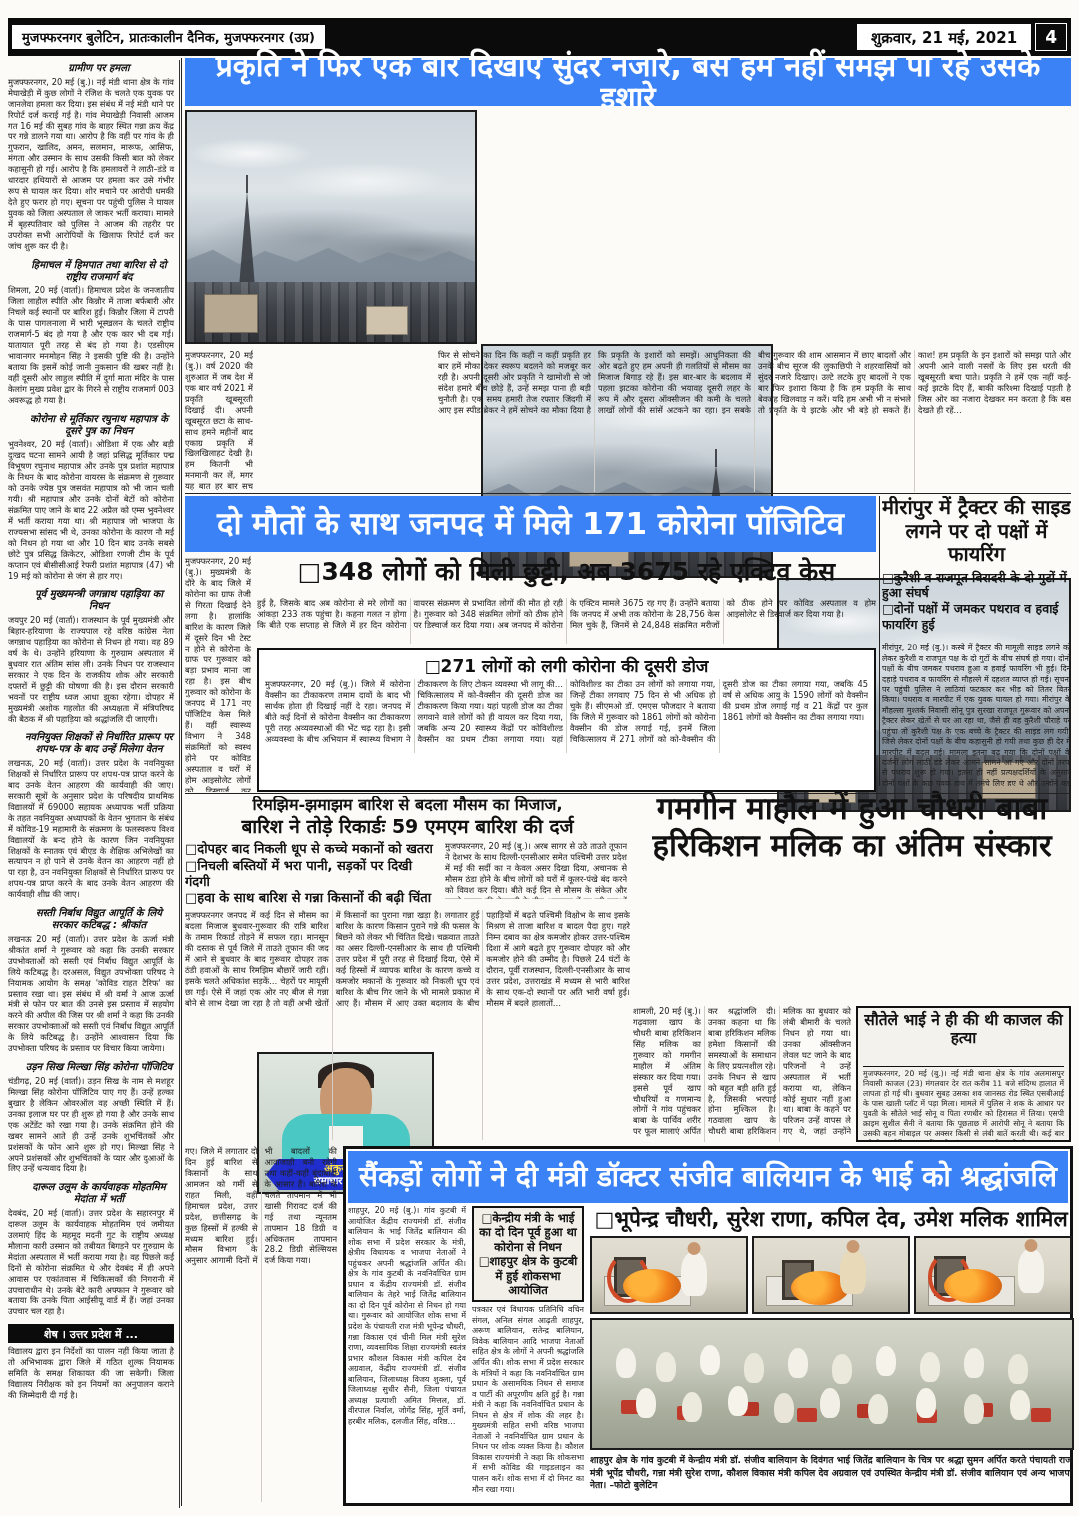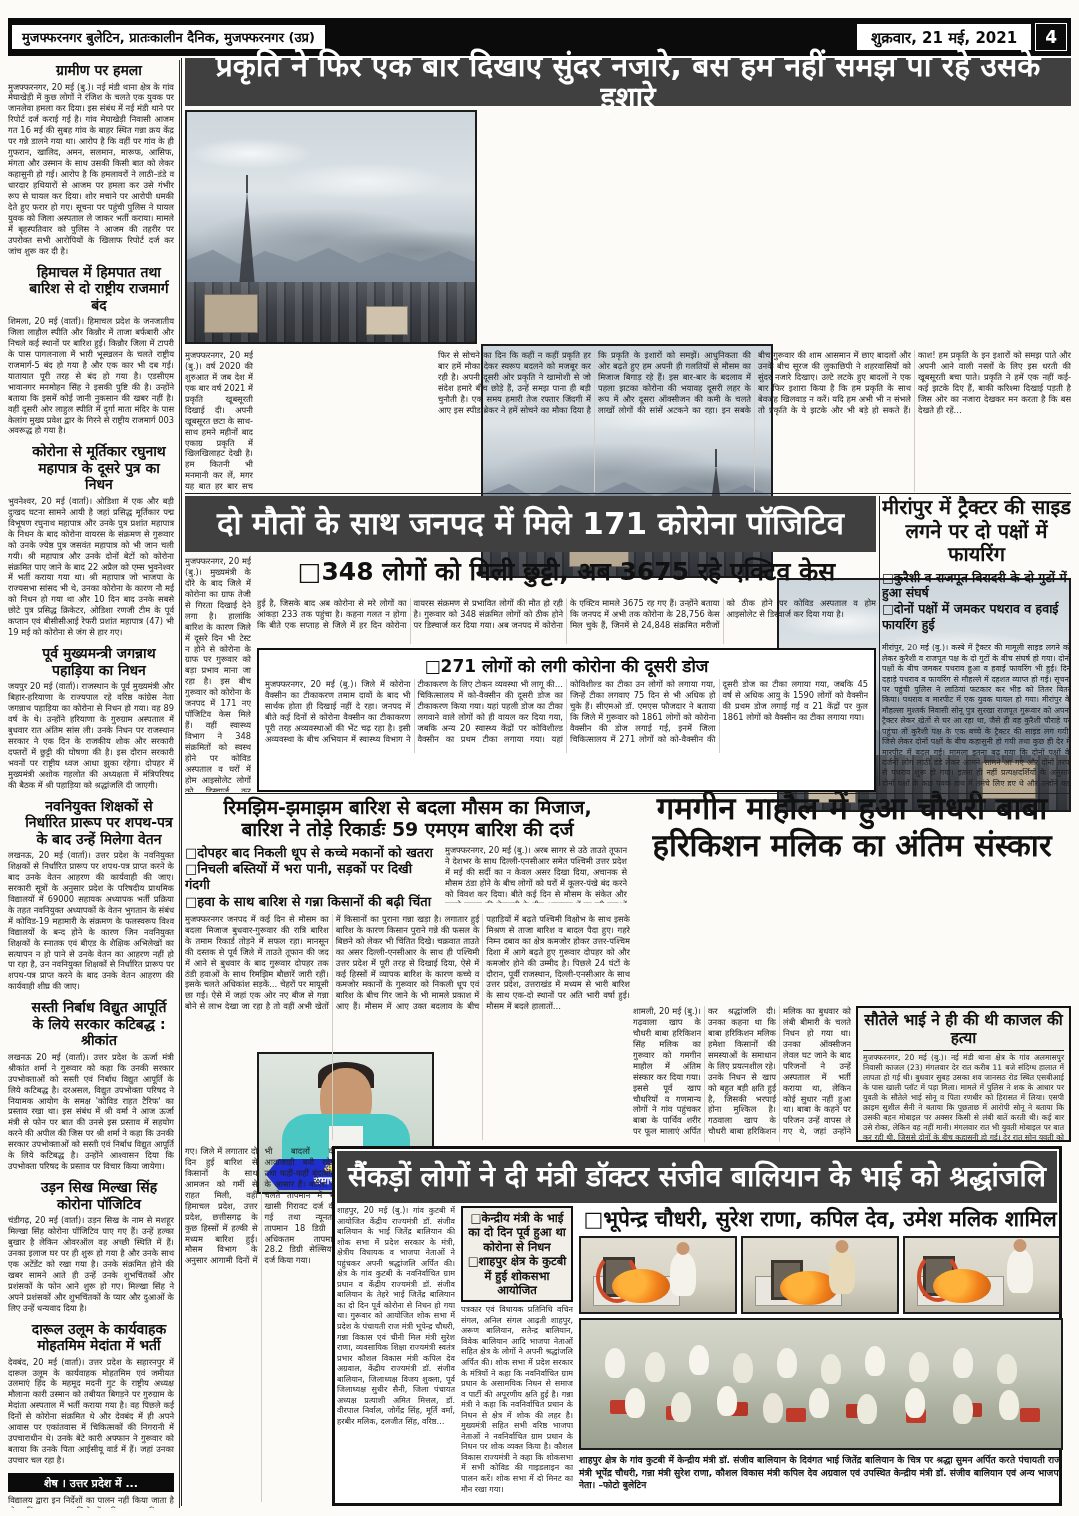--- a/index.html
+++ b/index.html
@@ -6,32 +6,32 @@
   .page{position:relative;width:1079px;height:1516px;margin:0 auto;background:#fcfbf7;
         font-family:"DejaVu Sans","Liberation Sans",sans-serif;color:#151515;overflow:hidden;}
   .abs{position:absolute;box-sizing:border-box;}
   .clip{overflow:hidden;}
   
   .mast{background:#0b0b0b;display:flex;align-items:center;justify-content:space-between;padding:3px 4px;}
   .mast .plate{background:#fff;color:#0b0b0b;font-weight:bold;font-size:13px;padding:3px 10px;}
   .mast .dateplate{background:#fff;color:#0b0b0b;font-weight:bold;font-size:15px;padding:3px 14px;}
   .mast .pageno{background:#0b0b0b;color:#fff;font-weight:bold;font-size:17px;padding:3px 9px;border:1px solid #fff;margin-left:4px;}
   
-  .hbar{background:#404040;color:#fff;font-weight:bold;display:flex;align-items:center;justify-content:center;text-align:center;line-height:1.08;}
+  .hbar{background:#3b82f6;color:#fff;font-weight:bold;display:flex;align-items:center;justify-content:center;text-align:center;line-height:1.08;}
   .boxed{border:2px solid #111;background:#fff;}
   .greyhead{background:#e9e8e2;border:2px solid #111;color:#111;font-weight:bold;display:flex;align-items:center;justify-content:center;text-align:center;}
   
   .art-h{font-weight:bold;text-align:center;line-height:1.18;color:#111;}
   .body-txt{font-size:8.3px;line-height:1.32;text-align:justify;color:#222;}
   .sub-h{font-weight:bold;line-height:1.25;color:#111;}
   .cols2{column-count:2;column-gap:7px;column-rule:1px solid #cfcdc5;}
   .cols3{column-count:3;column-gap:7px;column-rule:1px solid #cfcdc5;}
   .cols4{column-count:4;column-gap:7px;column-rule:1px solid #cfcdc5;}
   .lc-art{margin-bottom:7px;}
-  .lc-art .art-h{font-size:14px;margin:2px 0 3px 16px;}
+  .lc-art .art-h{font-size:10px;margin:2px 0 3px 16px;font-style:italic;}
   .lc-strip{background:#0b0b0b;color:#fff;font-weight:bold;font-size:11px;text-align:center;padding:2px 0;margin:2px 0 3px 0;}
   .vrule{background:#222;}
   
   .photo{border:2px solid #1c1c1c;overflow:hidden;position:relative;background:#b9c3ca;}
   .sky{position:absolute;inset:0;background:
       radial-gradient(ellipse 90px 22px at 22% 18%, rgba(255,255,255,.75), rgba(255,255,255,0) 70%),
       radial-gradient(ellipse 120px 26px at 62% 30%, rgba(255,255,255,.6), rgba(255,255,255,0) 70%),
       radial-gradient(ellipse 160px 40px at 45% 55%, rgba(120,130,140,.5), rgba(120,130,140,0) 75%),
       radial-gradient(ellipse 140px 30px at 80% 60%, rgba(90,100,110,.45), rgba(90,100,110,0) 70%),
       linear-gradient(to bottom,#cdd6dc 0%,#dde3e7 34%,#c2cbd2 52%,#97a2ac 66%,#727d88 78%,#5c646e 100%);}
@@ -179,21 +179,21 @@
   </div>
 
   <div class="abs clip" style="left:882px;top:496px;width:189px;height:290px;">
     <div class="art-h" style="font-size:20px;">मीरांपुर में ट्रैक्टर की साइड लगने पर दो पक्षों में फायरिंग</div>
     <div class="sub-h" style="font-size:12.5px;margin-top:3px;">□कुरैशी व राजपूत बिरादरी के दो गुटों में हुआ संघर्ष</div>
     <div class="sub-h" style="font-size:12.5px;margin-bottom:11px;">□दोनों पक्षों में जमकर पथराव व हवाई फायरिंग हुई</div>
     <div class="body-txt" style="font-size:7.9px;">मीरांपुर, 20 मई (बु.)। कस्बे में ट्रैक्टर की मामूली साइड लगने को लेकर कुरैशी व राजपूत पक्ष के दो गुटों के बीच संघर्ष हो गया। दोनों पक्षों के बीच जमकर पथराव हुआ व हवाई फायरिंग भी हुई। दिन दहाड़े पथराव व फायरिंग से मौहल्ले में दहशत व्याप्त हो गई। सूचना पर पहुंची पुलिस ने लाठियां फटकार कर भीड़ को तितर बितर किया। पथराव व मारपीट में एक युवक घायल हो गया। मीरांपुर के मौहल्ला मुश्तर्क निवासी सोनू पुत्र सुरखा राजपूत गुरूवार को अपना ट्रैक्टर लेकर खेतों से घर आ रहा था, जैसे ही वह कुरैशी चौराहे पर पहुंचा तो कुरैशी पक्ष के एक बच्चे के ट्रैक्टर की साइड लग गयी, जिसे लेकर दोनों पक्षों के बीच कहासुनी हो गयी तथा कुछ ही देर में मारपीट में बदल गई। मामला इतना बढ़ गया कि दोनों पक्षों के दर्जनों लोग लाठी डंडे लेकर आमने–सामने आ गए और दोनों तरफ से पथराव शुरू हो गया। इतना ही नहीं प्रत्यक्षदर्शियों के अनुसार दोनों पक्षों के कुछ युवक हाथ में तमंचे लिए हुए थे और उन्होंने कई राउण्ड हवाई फायरिंग भी की। पथराव में कुरैशी पक्ष का एक युवक आरिफ पुत्र मोमीन घायल हो गया। दिन–दहाड़े पथराव व फायरिंग से कस्बे में हड़कम्प मच गया तथा भगदड़ मच गई। सूचना पर कुछ ही देर में पुलिस मौके पर आ गई तथा लाठियां फटकार कर भीड़ को तितर–बितर किया। घायल को उपचार के लिए भिजवाया। पुलिस ने एक पक्ष के कई युवकों को हिरासत में लिया है। हालांकि पुलिस फायरिंग होने की बात से इनकार कर रही है। समाचार लिखे जाने तक पुलिस मौके पर मौजूद थी तथा किसी भी पक्ष ने तहरीर नहीं दी थी। पुलिस फायरिंग करने वालों की तलाश में जुटी थी।</div>
   </div>
 
   <div class="abs clip" style="left:185px;top:796px;width:445px;height:344px;">
-    <div class="art-h" style="font-size:19px;">रिमझिम-झमाझम बारिश से बदला मौसम का मिजाज,</div>
+    <div class="art-h" style="font-size:16px;">रिमझिम-झमाझम बारिश से बदला मौसम का मिजाज,</div>
     <div class="art-h" style="font-size:19px;">बारिश ने तोड़े रिकार्डः 59 एमएम बारिश की दर्ज</div>
     <div style="display:flex;gap:8px;margin-top:4px;">
       <div style="width:252px;">
         <div class="sub-h" style="font-size:13px;">□दोपहर बाद निकली धूप से कच्चे मकानों को खतरा</div>
         <div class="sub-h" style="font-size:13px;">□निचली बस्तियों में भरा पानी, सड़कों पर दिखी गंदगी</div>
         <div class="sub-h" style="font-size:13px;">□हवा के साथ बारिश से गन्ना किसानों की बढ़ी चिंता</div>
       </div>
       <div class="clip body-txt" style="width:182px;height:58px;">मुजफ्फरनगर, 20 मई (बु.)। अरब सागर से उठे ताउते तूफान ने देशभर के साथ दिल्ली-एनसीआर समेत पश्चिमी उत्तर प्रदेश में मई की सर्दी का न केवल असर दिखा दिया, अचानक से मौसम ठंडा होने के बीच लोगों को घरों में कूलर-पंखे बंद करने को विवश कर दिया। बीते कई दिन से मौसम के संकेत और ताउते तूफान की चेतावनी के बीच आसमान में छा रही घटाओं और लगातार दो दिनों तक जारी रिमझिम-झमाझम बारिश ने जिले में अपना पूरा असर दिखा दिया। ऐसे हालातों में बुधवार को दर्ज 10 एमएम बारिश गुरूवार को पिछले तमाम रिकार्ड ध्वस्त करते हुए 59 एमएम तक पहुंच गई, जिससे व्यवस्थाएं ध्वस्त होने के साथ ही मौसम… डिग्री सेल्सियस के साथ ही आर्द्रता बुधवार के मुकाबले 02 प्रतिशत बढ़ने के साथ गुरूवार को 96 प्रतिशत दर्ज की गई। लगातार दो दिनों तक जारी रही बारिश के चलते निचली बस्तियों में जलभराव व कीचड़ के कारण लोगों का बुरा हाल रहा, वहीं नगर के मुख्य बाजारों में भी इस दौरान सफाई व्यवस्था प्रभावित रहने के चलते गंदगी व कीचड़ सड़कों पर हर ओर दिखाई दिया।</div>
     </div>
     <div class="clip body-txt cols3" style="height:232px;margin-top:4px;">मुजफ्फरनगर जनपद में कई दिन से मौसम का बदला मिजाज बुधवार-गुरूवार की रात्रि बारिश के तमाम रिकार्ड तोड़ने में सफल रहा। मानसून की दस्तक से पूर्व जिले में ताउते तूफान की जद में आने से बुधवार के बाद गुरूवार दोपहर तक ठंडी हवाओं के साथ रिमझिम बौछारें जारी रहीं। इसके चलते अधिकांश सड़कें… चेहरों पर मायूसी छा गई। ऐसे में जहां एक ओर नए बीज से गन्ना बोने से लाभ देखा जा रहा है तो वहीं अभी खेतों में किसानों का पुराना गन्ना खड़ा है। लगातार हुई बारिश के कारण किसान पुराने गन्ने की फसल के बिछने को लेकर भी चिंतित दिखे। चक्रवात ताउते का असर दिल्ली-एनसीआर के साथ ही पश्चिमी उत्तर प्रदेश में पूरी तरह से दिखाई दिया, ऐसे में कई हिस्सों में व्यापक बारिश के कारण कच्चे व कमजोर मकानों के गुरूवार को निकली धूप एवं बारिश के बीच गिर जाने के भी मामले प्रकाश में आए हैं। मौसम में आए उक्त बदलाव के बीच पहाड़ियों में बढ़ते पश्चिमी विक्षोभ के साथ इसके मिश्रण से ताजा बारिश व बादल पैदा हुए। गहरे निम्न दबाव का क्षेत्र कमजोर होकर उत्तर-पश्चिम दिशा में आगे बढ़ते हुए गुरूवार दोपहर को और कमजोर होने की उम्मीद है। पिछले 24 घंटों के दौरान, पूर्वी राजस्थान, दिल्ली-एनसीआर के साथ उत्तर प्रदेश, उत्तराखंड में मध्यम से भारी बारिश के साथ एक-दो स्थानों पर अति भारी वर्षा हुई। मौसम में बदले हालातों…</div>
@@ -202,25 +202,25 @@
 
   <div class="abs" style="left:633px;top:790px;width:438px;height:78px;">
     <div class="art-h" style="font-size:31px;">गमगीन माहौल में हुआ चौधरी बाबा</div>
     <div class="art-h" style="font-size:31px;">हरिकिशन मलिक का अंतिम संस्कार</div>
   </div>
 
   <div class="abs clip body-txt cols3" style="left:633px;top:1006px;width:218px;height:136px;">शामली, 20 मई (बु.)। गढ़वाला खाप के चौधरी बाबा हरिकिशन सिंह मलिक का गुरूवार को गमगीन माहौल में अंतिम संस्कार कर दिया गया। इससे पूर्व खाप चौधरियों व गणमान्य लोगों ने गांव पहुंचकर बाबा के पार्थिव शरीर पर फूल मालाएं अर्पित कर श्रद्धांजलि दी। उनका कहना था कि बाबा हरिकिशन मलिक हमेशा किसानों की समस्याओं के समाधान के लिए प्रयत्नशील रहे। उनके निधन से खाप को बहुत बड़ी क्षति हुई है, जिसकी भरपाई होना मुश्किल है। गठवाला खाप के चौधरी बाबा हरिकिशन मलिक का बुधवार को लंबी बीमारी के चलते निधन हो गया था। उनका ऑक्सीजन लेवल घट जाने के बाद परिजनों ने उन्हें अस्पताल में भर्ती कराया था, लेकिन कोई सुधार नहीं हुआ था। बाबा के कहने पर परिजन उन्हें वापस ले गए थे, जहां उन्होंने अंतिम सांस ली। उनके निधन से जहां गढ़वाला खाप में शोक की लहर दौड़ गयी थी, वहीं किसानों में भी गम…</div>
   <div class="abs clip body-txt" style="left:633px;top:1006px;width:0;height:0;">लेकर बाबा हरिकिशन मलिक सदैव तत्पर रहते थे। उन्होंने मलिक खाप के अलावा किसानों के हित व सर्वखाप पंचायतों के लिए कार्य किया। उनकी समस्याओं को हरिकिशन मलिक ने हमेशा किसानों के हित के लिए उठाया। अंतिम संस्कार के समय गांव सहित आसपास के क्षेत्र के लोगों व खाप चौधरियों सहित भारी संख्या में गणमान्य लोग मौजूद रहे।</div>
 
   <div class="abs boxed clip" style="left:856px;top:1006px;width:215px;height:136px;padding:3px 5px;background:#f3f2ec;">
-    <div class="art-h" style="font-size:15.5px;border-bottom:1px solid #111;padding-bottom:2px;">सौतेले भाई ने ही की थी काजल की हत्या</div>
+    <div class="art-h" style="font-size:15.5px;border-bottom:1px solid #111;padding-bottom:18px;">सौतेले भाई ने ही की थी काजल की हत्या</div>
     <div class="body-txt" style="font-size:7.6px;margin-top:2px;">मुजफ्फरनगर, 20 मई (बु.)। नई मंडी थाना क्षेत्र के गांव अलमासपुर निवासी काजल (23) मंगलवार देर रात करीब 11 बजे संदिग्ध हालात में लापता हो गई थी। बुधवार सुबह उसका शव जानसठ रोड स्थित एसबीआई के पास खाली प्लॉट में पड़ा मिला। मामले में पुलिस ने शक के आधार पर युवती के सौतेले भाई सोनू व पिता रणधीर को हिरासत में लिया। एसपी क्राइम सुशील सैनी ने बताया कि पूछताछ में आरोपी सोनू ने बताया कि उसकी बहन मोबाइल पर अक्सर किसी से लंबी बातें करती थी। कई बार उसे रोका, लेकिन वह नहीं मानी। मंगलवार रात भी युवती मोबाइल पर बात कर रही थी, जिससे दोनों के बीच कहासुनी हो गई। देर रात सोनू युवती को बिजली के तार के बहाने एसबीआई की तरफ ले गया और एक खाली प्लॉट में ले जाकर उससे बात की। आरोप है कि इसी को लेकर दोनों के बीच फिर से कहासुनी हुई, जिसके बाद सोनू ने वहीं पड़ी एक ईंट उठाकर उसके सिर पर प्रहार कर दिया, जिससे उसकी मौके पर ही मौत हो गई। इसके बाद आरोपी शव वहीं छोड़कर फरार हो गया। इंस्पेक्टर सुशील सैनी ने बताया कि आरोपी सोनू को गिरफ्तार कर लिया गया है।</div>
   </div>
 
-  <div class="abs boxed" style="left:332px;top:1146px;width:730px;height:360px;border-width:3px;padding:2px;">
+  <div class="abs boxed" style="left:343px;top:1146px;width:730px;height:360px;border-width:3px;padding:2px;">
     <div class="hbar" style="height:52px;font-size:28px;">
       <span>सैंकड़ों लोगों ने दी मंत्री डॉक्टर संजीव बालियान के भाई को श्रद्धांजलि</span>
     </div>
     <div style="position:relative;height:296px;margin-top:3px;">
 
       <div class="abs clip" style="left:0;top:0;width:118px;height:296px;">
         <div class="body-txt" style="font-size:8px;">शाहपुर, 20 मई (बु.)। गांव कुटबी में आयोजित केंद्रीय राज्यमंत्री डॉ. संजीव बालियान के भाई जितेंद्र बालियान की शोक सभा में प्रदेश सरकार के मंत्री, क्षेत्रीय विधायक व भाजपा नेताओं ने पहुंचकर अपनी श्रद्धांजलि अर्पित की। क्षेत्र के गांव कुटबी के नवनिर्वाचित ग्राम प्रधान व केंद्रीय राज्यमंत्री डॉ. संजीव बालियान के तेहरे भाई जितेंद्र बालियान का दो दिन पूर्व कोरोना से निधन हो गया था। गुरूवार को आयोजित शोक सभा में प्रदेश के पंचायती राज मंत्री भूपेन्द्र चौधरी, गन्ना विकास एवं चीनी मिल मंत्री सुरेश राणा, व्यवसायिक शिक्षा राज्यमंत्री स्वतंत्र प्रभार कौशल विकास मंत्री कपिल देव अग्रवाल, केंद्रीय राज्यमंत्री डॉ. संजीव बालियान, जिलाध्यक्ष विजय शुक्ला, पूर्व जिलाध्यक्ष सुधीर सैनी, जिला पंचायत अध्यक्ष प्रत्याशी अमित मित्तल, डॉ. वीरपाल निर्वाल, जोगेंद्र सिंह, मूर्ति वर्मा, हरबीर मलिक, दलजीत सिंह, वरिष्ठ…</div>
       </div>
 
       <div class="abs clip" style="left:124px;top:0;width:112px;height:296px;">

